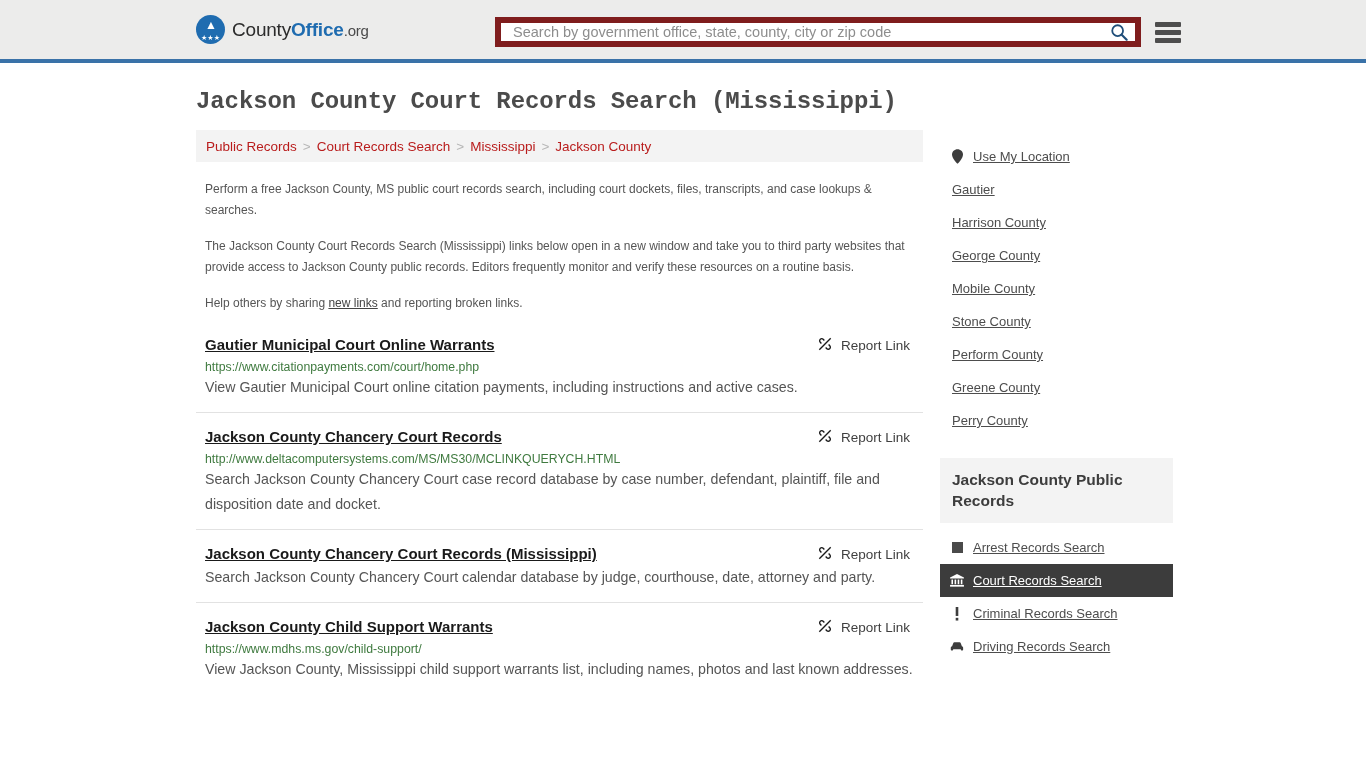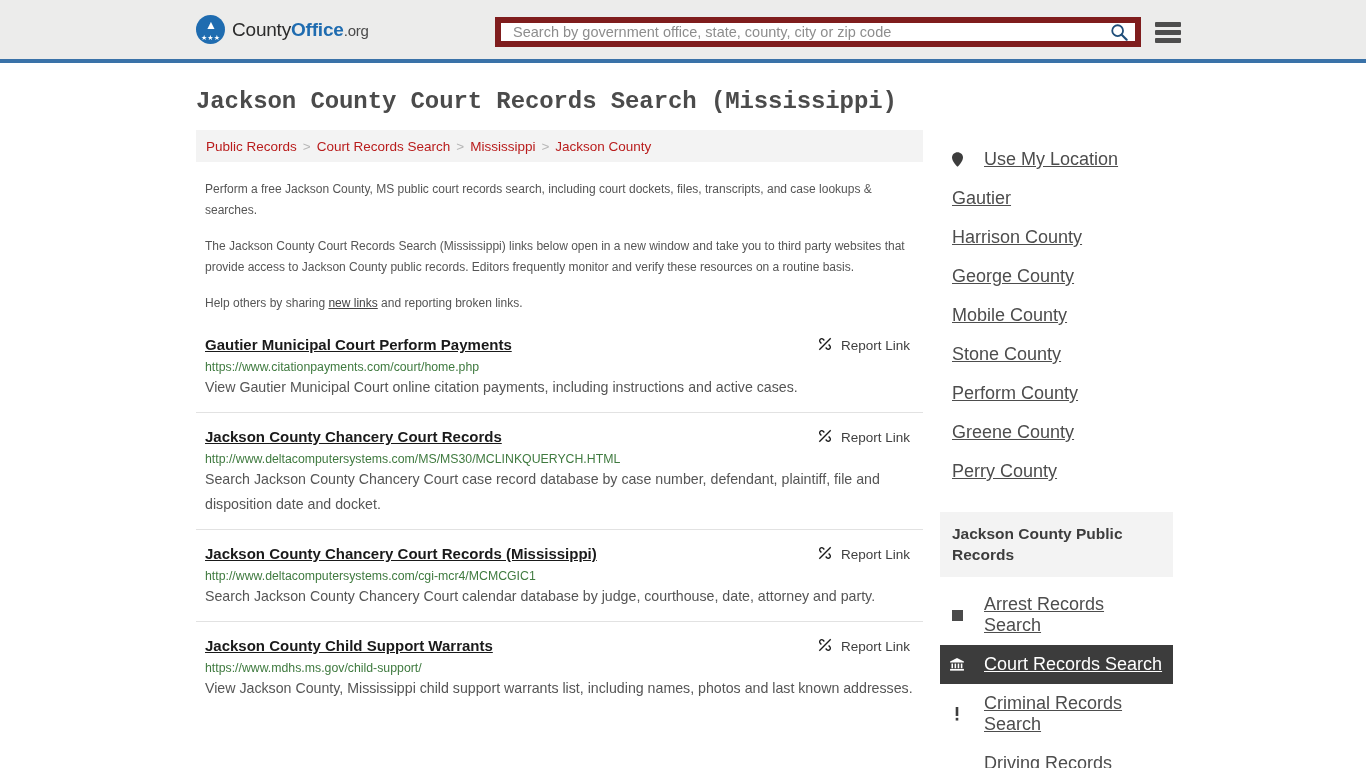--- a/index.html
+++ b/index.html
@@ -213,23 +213,23 @@
     font-size: 15.5px;
     font-weight: bold;
     color: #3d3d3d;
     line-height: 21px;
   }
   .side-list { margin: 0; padding: 0; list-style: none; }
   .side-list li { margin: 0; }
   .side-link {
     display: flex;
     align-items: center;
-    gap: 20px;
+    gap: 9px;
     padding: 9px 10px;
-    font-size: 18px;
+    font-size: 13px;
     color: #4d4d4d;
     text-decoration: none;
   }
   .side-link span.lbl { text-decoration: underline; }
   .side-link.active {
     background: #3c3c3c;
   }
   .side-link.active span.lbl { color: #ffffff; }
   .side-ico {
     width: 14px;
@@ -303,21 +303,21 @@
 
       <div class="intro">
         <p>Perform a free Jackson County, MS public court records search, including court dockets, files, transcripts, and case lookups &amp; searches.</p>
         <p>The Jackson County Court Records Search (Mississippi) links below open in a new window and take you to third party websites that provide access to Jackson County public records. Editors frequently monitor and verify these resources on a routine basis.</p>
         <p><span>Help others by sharing </span><a class="inline" href="#">new links</a><span> and reporting broken links.</span></p>
       </div>
 
       <div class="results" id="results-container">
           <div class="result">
             <div class="result-head">
-              <a class="result-title" href="#">Gautier Municipal Court Perform Payments</a>
+              <a class="result-title" href="#">Gautier Municipal Court Online Warrants</a>
               <span class="report-link">
                 <span><svg width="16" height="16" viewBox="0 0 18 18">
                     <path d="M3.2 3.2c1.2-1.2 3.1-1.2 4.3 0l1.3 1.3-1.1 1.1L6.4 4.3a1.55 1.55 0 0 0-2.2 0 1.55 1.55 0 0 0 0 2.2l1.3 1.3-1.1 1.1-1.3-1.3c-1.2-1.2-1.2-3.1.1-4.4z" fill="#1a1a1a"></path>
                     <path d="M14.8 14.8c-1.2 1.2-3.1 1.2-4.3 0l-1.3-1.3 1.1-1.1 1.3 1.3c.6.6 1.6.6 2.2 0 .6-.6.6-1.6 0-2.2l-1.3-1.3 1.1-1.1 1.3 1.3c1.2 1.2 1.2 3.1-.1 4.4z" fill="#1a1a1a"></path>
                     <line x1="2.6" y1="15.4" x2="15.4" y2="2.6" stroke="#1a1a1a" stroke-width="1.5"></line>
                   </svg></span>
                 <span>Report Link</span>
               </span>
             </div>
             <a class="result-url" href="#">https://www.citationpayments.com/court/home.php</a>
@@ -343,21 +343,20 @@
               <a class="result-title" href="#">Jackson County Chancery Court Records (Mississippi)</a>
               <span class="report-link">
                 <span><svg width="16" height="16" viewBox="0 0 18 18">
                     <path d="M3.2 3.2c1.2-1.2 3.1-1.2 4.3 0l1.3 1.3-1.1 1.1L6.4 4.3a1.55 1.55 0 0 0-2.2 0 1.55 1.55 0 0 0 0 2.2l1.3 1.3-1.1 1.1-1.3-1.3c-1.2-1.2-1.2-3.1.1-4.4z" fill="#1a1a1a"></path>
                     <path d="M14.8 14.8c-1.2 1.2-3.1 1.2-4.3 0l-1.3-1.3 1.1-1.1 1.3 1.3c.6.6 1.6.6 2.2 0 .6-.6.6-1.6 0-2.2l-1.3-1.3 1.1-1.1 1.3 1.3c1.2 1.2 1.2 3.1-.1 4.4z" fill="#1a1a1a"></path>
                     <line x1="2.6" y1="15.4" x2="15.4" y2="2.6" stroke="#1a1a1a" stroke-width="1.5"></line>
                   </svg></span>
                 <span>Report Link</span>
               </span>
             </div>
-            <a class="result-url" href="#">http://www.deltacomputersystems.com/cgi-mcr4/MCMCGIC1</a>
             <div class="result-desc">Search Jackson County Chancery Court calendar database by judge, courthouse, date, attorney and party.</div>
           </div>
           <div class="result">
             <div class="result-head">
               <a class="result-title" href="#">Jackson County Child Support Warrants</a>
               <span class="report-link">
                 <span><svg width="16" height="16" viewBox="0 0 18 18">
                     <path d="M3.2 3.2c1.2-1.2 3.1-1.2 4.3 0l1.3 1.3-1.1 1.1L6.4 4.3a1.55 1.55 0 0 0-2.2 0 1.55 1.55 0 0 0 0 2.2l1.3 1.3-1.1 1.1-1.3-1.3c-1.2-1.2-1.2-3.1.1-4.4z" fill="#1a1a1a"></path>
                     <path d="M14.8 14.8c-1.2 1.2-3.1 1.2-4.3 0l-1.3-1.3 1.1-1.1 1.3 1.3c.6.6 1.6.6 2.2 0 .6-.6.6-1.6 0-2.2l-1.3-1.3 1.1-1.1 1.3 1.3c1.2 1.2 1.2 3.1-.1 4.4z" fill="#1a1a1a"></path>
                     <line x1="2.6" y1="15.4" x2="15.4" y2="2.6" stroke="#1a1a1a" stroke-width="1.5"></line>

